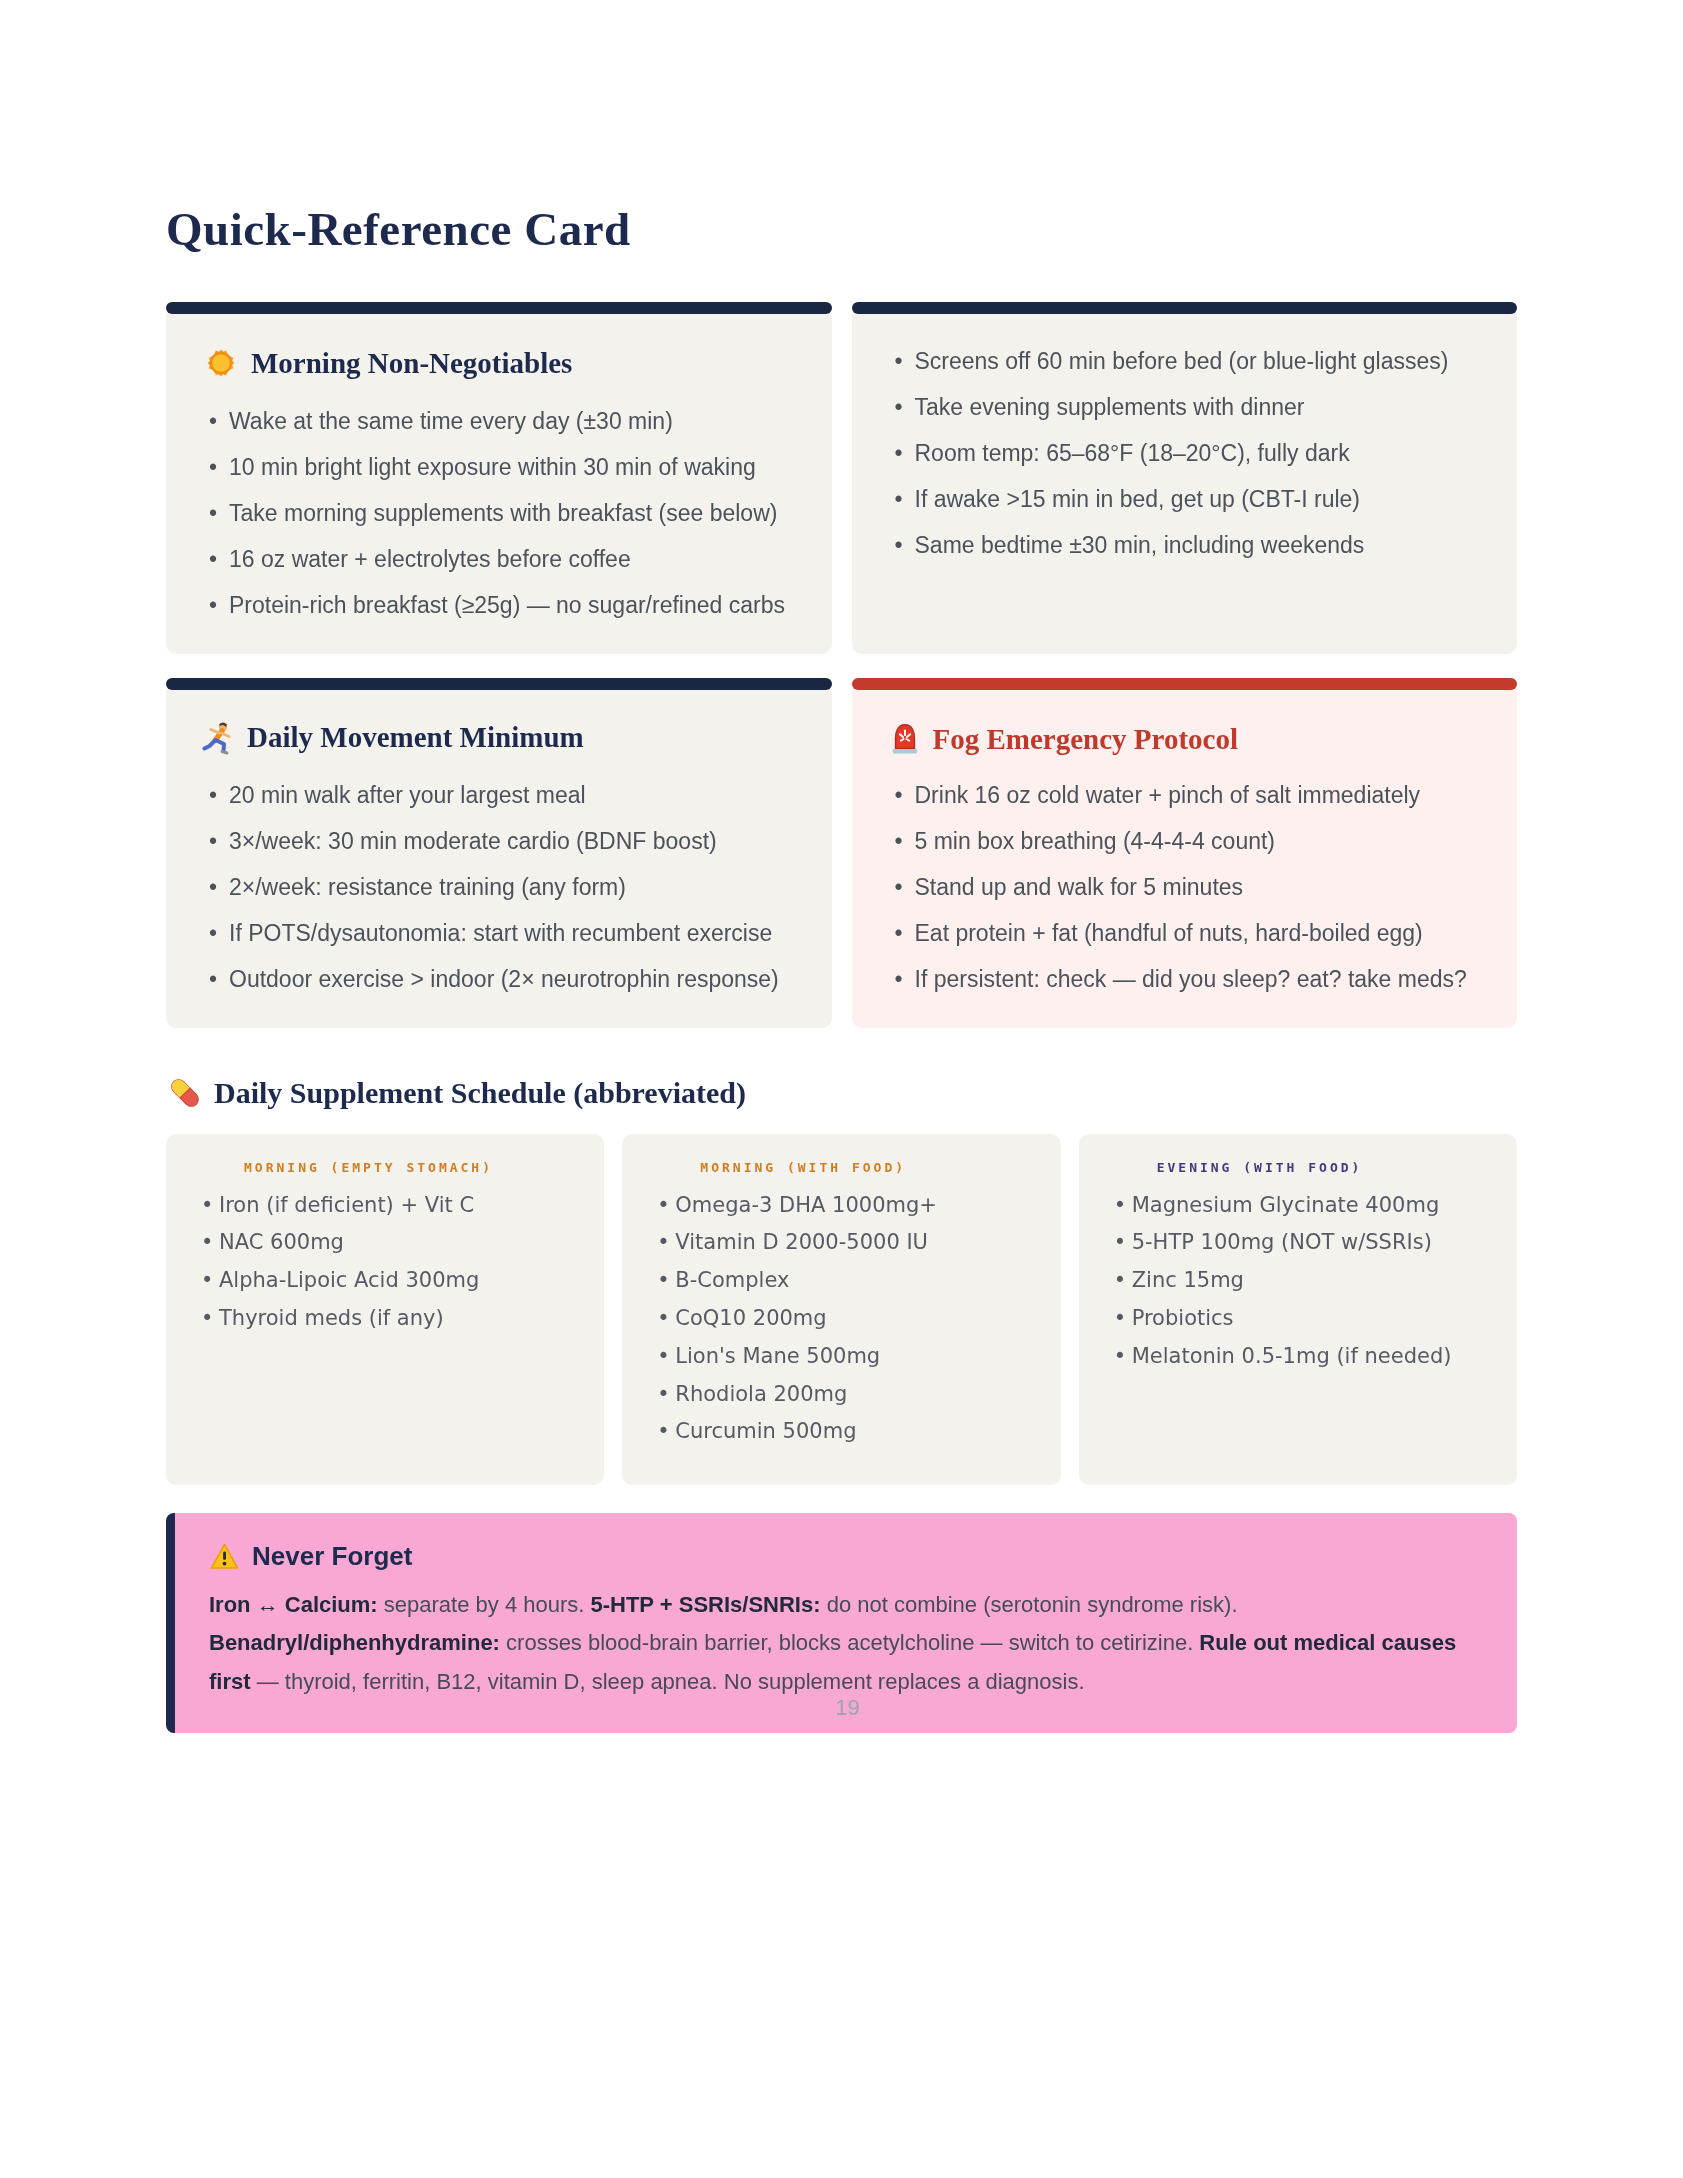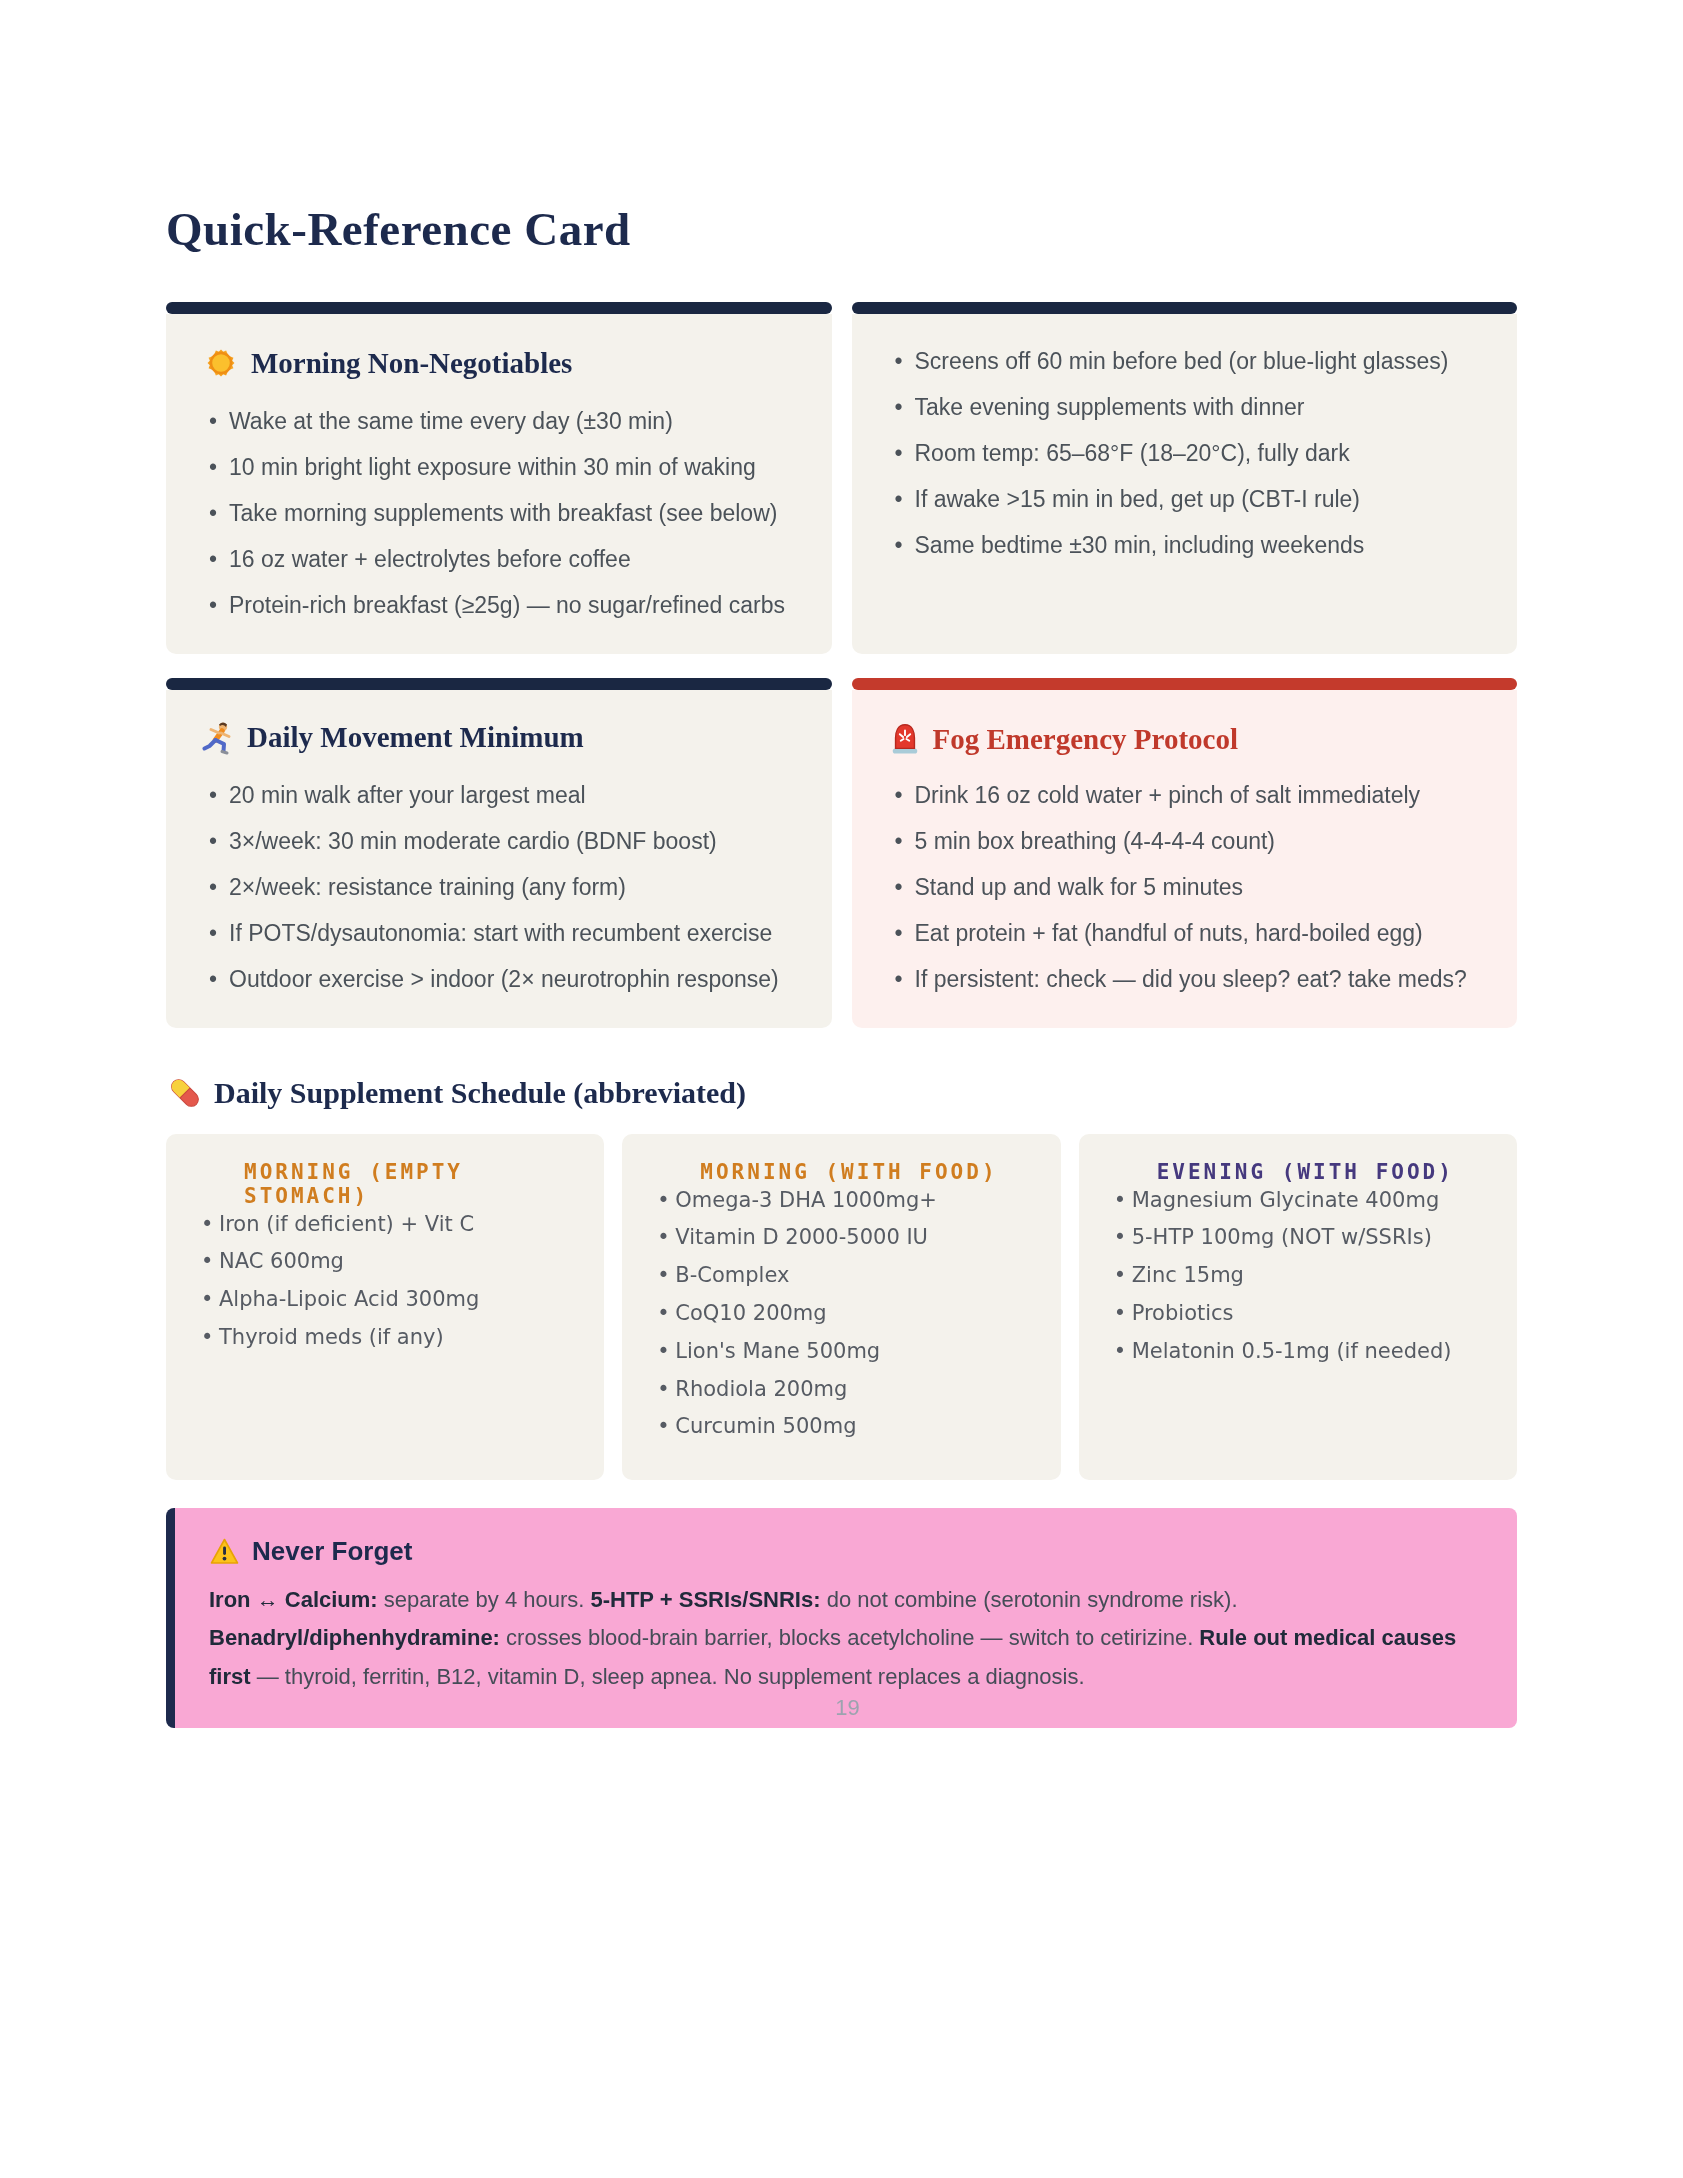--- a/index.html
+++ b/index.html
@@ -26,22 +26,22 @@
   ul.bullets{list-style:none;margin:0;padding:0;}
   ul.bullets li{position:relative;padding-left:27px;margin-bottom:11px;
     font-size:23px;line-height:1.52;color:#4b5259;}
   ul.bullets li::before{content:"\2022";position:absolute;left:7px;color:#4b5259;}
 
   h2.section-title{margin:46px 0 0;font-family:"Liberation Serif","DejaVu Serif",serif;font-weight:700;
     font-size:30px;color:#1d2a4d;display:flex;align-items:center;gap:10px;}
 
   .grid3{display:grid;grid-template-columns:1fr 1fr 1fr;gap:18px;margin-top:22px;}
   .supp-card{background:#f4f2ec;border-radius:10px;padding:26px 30px 30px;box-sizing:border-box;}
-  .colhead{margin:0 0 2px;font-family:"DejaVu Sans Mono","Liberation Mono",monospace;font-weight:700;
-    font-size:21px;letter-spacing:3px;color:#d07d1f;padding-left:48px;}
+  .colhead{margin:0 0 16px;font-family:"DejaVu Sans Mono","Liberation Mono",monospace;font-weight:700;
+    font-size:13px;letter-spacing:3px;color:#d07d1f;padding-left:48px;}
   .colhead.purple{color:#45397e;}
   ul.supp{list-style:none;margin:0;padding:0;}
   ul.supp li{position:relative;padding-left:23px;margin-bottom:8px;
     font-family:"DejaVu Sans",sans-serif;font-size:21px;line-height:1.42;color:#565b63;}
   ul.supp li::before{content:"\2022";position:absolute;left:5px;color:#565b63;}
 
   .note{margin-top:28px;background:#f9a8d4;border-left:9px solid #1d2a4d;border-radius:8px;
     padding:28px 34px 32px;box-sizing:border-box;}
   .note h2{margin:0 0 14px;font-size:26px;font-weight:700;color:#1d2a4d;
     display:flex;align-items:center;gap:12px;}

